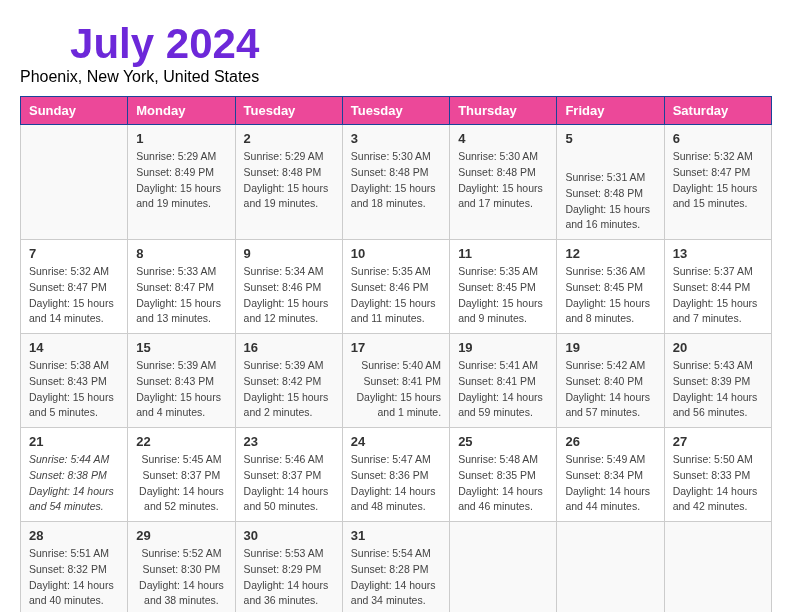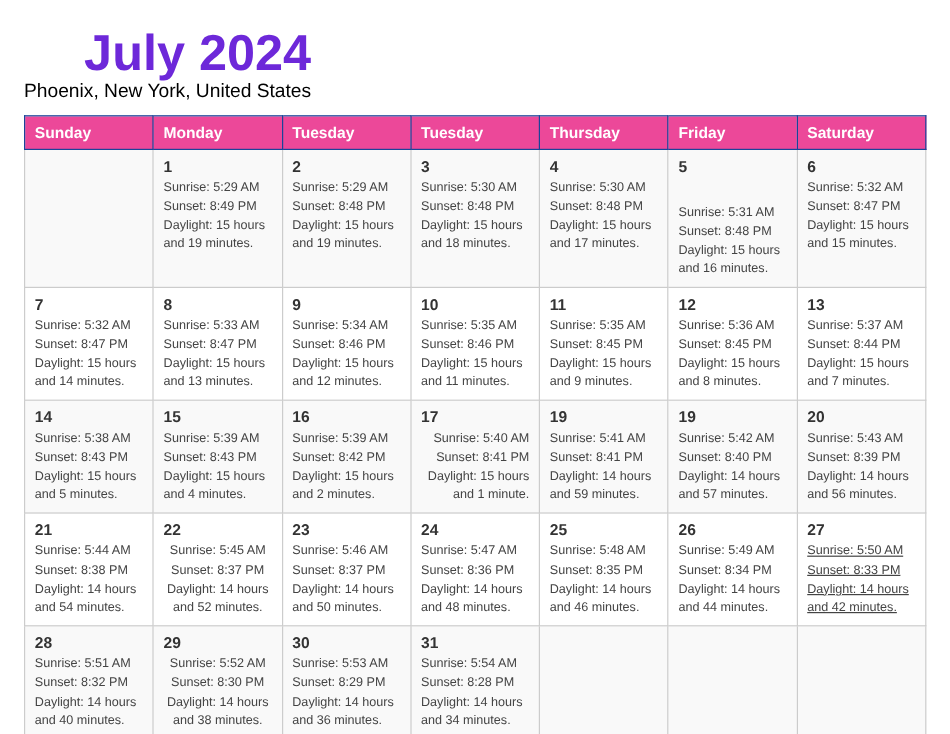--- a/index.html
+++ b/index.html
@@ -246,21 +246,21 @@
           <div class="day-number">20</div>
           <div class="cell-info" style="white-space: pre-line;">Sunrise: 5:43 AM
 Sunset: 8:39 PM
 Daylight: 14 hours
 and 56 minutes.</div>
         </td>
       </tr>
       <tr>
         <td>
           <div class="day-number">21</div>
-          <div class="cell-info" style="white-space: pre-line;">Sunrise: 5:44 AM
+          <div class="cell-info" style="white-space: pre-line; font-style: italic;">Sunrise: 5:44 AM
 Sunset: 8:38 PM
 Daylight: 14 hours
 and 54 minutes.</div>
         </td>
         <td>
           <div class="day-number">22</div>
           <div class="cell-info" style="white-space: pre-line; text-align: center;">Sunrise: 5:45 AM
 Sunset: 8:37 PM
 Daylight: 14 hours
 and 52 minutes.</div>
@@ -288,21 +288,21 @@
         </td>
         <td>
           <div class="day-number">26</div>
           <div class="cell-info" style="white-space: pre-line;">Sunrise: 5:49 AM
 Sunset: 8:34 PM
 Daylight: 14 hours
 and 44 minutes.</div>
         </td>
         <td>
           <div class="day-number">27</div>
-          <div class="cell-info" style="white-space: pre-line; text-decoration: underline;">Sunrise: 5:50 AM
+          <div class="cell-info" style="white-space: pre-line;">Sunrise: 5:50 AM
 Sunset: 8:33 PM
 Daylight: 14 hours
 and 42 minutes.</div>
         </td>
       </tr>
       <tr>
         <td>
           <div class="day-number">28</div>
           <div class="cell-info" style="white-space: pre-line;">Sunrise: 5:51 AM
 Sunset: 8:32 PM

